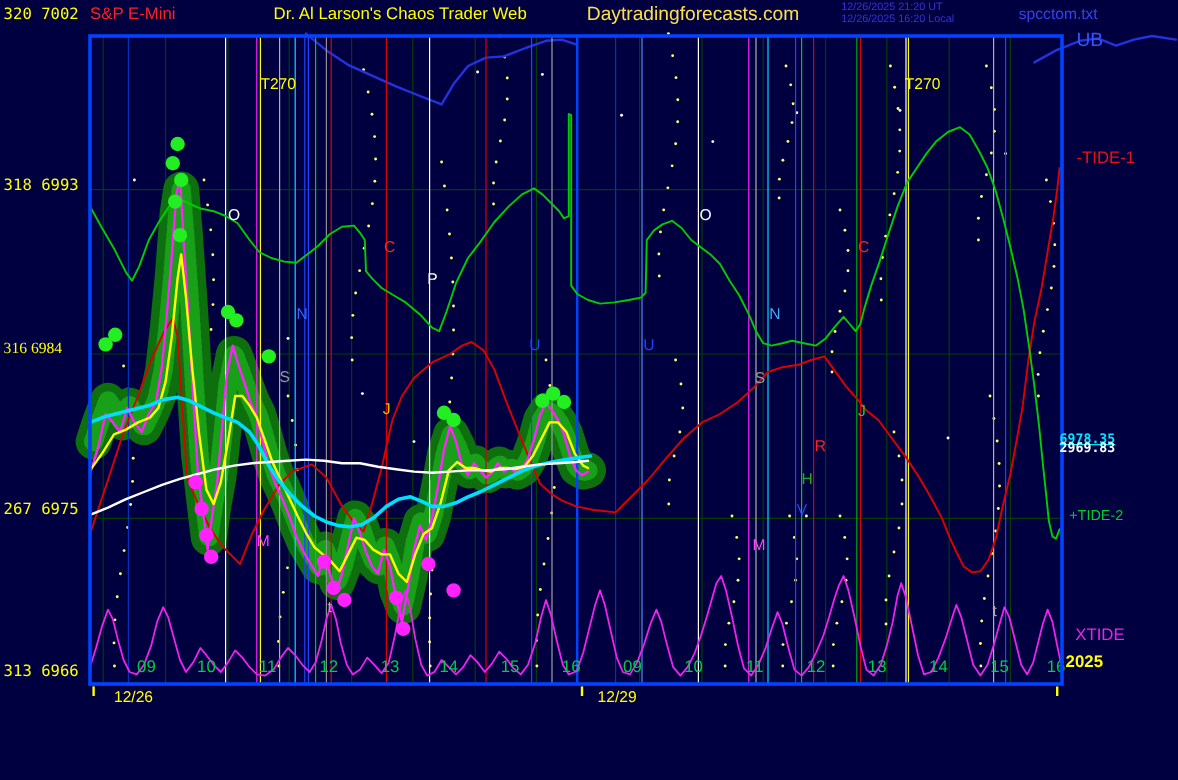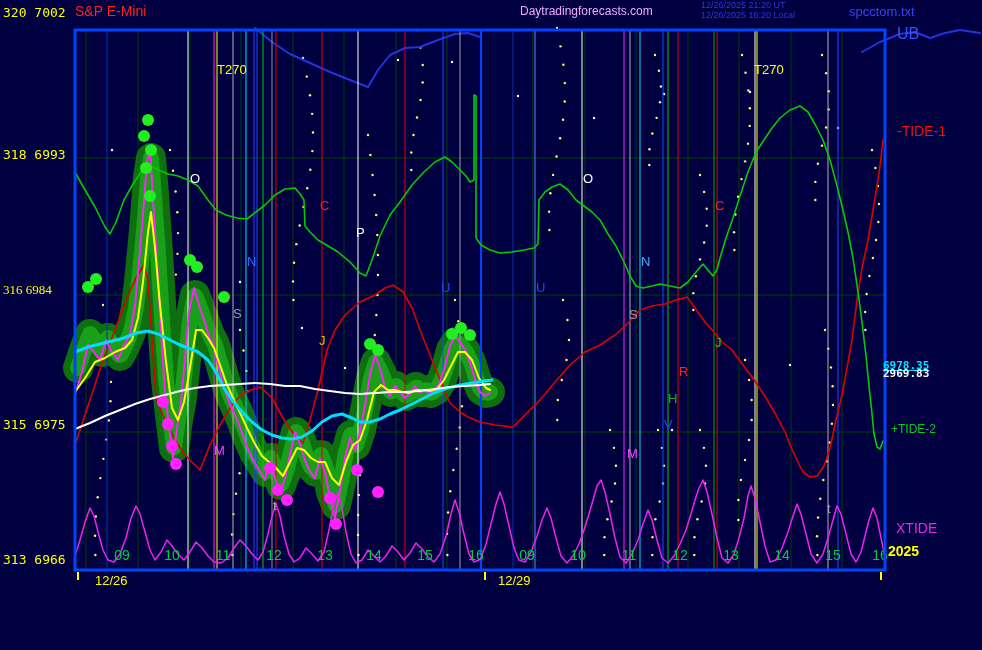--- a/index.html
+++ b/index.html
@@ -367,28 +367,29 @@
       <text x="833" y="560" fill="#00cc44" text-anchor="middle" font-family="Liberation Sans, sans-serif" font-size="14px">15</text>
       <text x="880" y="560" fill="#00cc44" text-anchor="middle" font-family="Liberation Sans, sans-serif" font-size="14px">16</text>
       <rect x="75" y="30" width="810" height="540" fill="none" stroke="#0044ff" stroke-width="3"></rect>
       <line x1="78" y1="572" x2="78" y2="580" stroke="#ffff00" stroke-width="2"></line>
       <line x1="485" y1="572" x2="485" y2="580" stroke="#ffff00" stroke-width="2"></line>
       <line x1="881" y1="572" x2="881" y2="580" stroke="#ffff00" stroke-width="2"></line>
     </svg>
 
   <span class="lbl mono" style="left:3px;top:6px;font-size:13px;color:#ffff00;">320 7002</span>
   <span class="lbl" style="left:75px;top:4px;font-size:14px;color:#ff2020;">S&amp;P E-Mini</span>
-  <span class="lbl" style="left:489px;top:5px;font-size:12px;color:#f0abfc;margin-left:31px;">Daytradingforecasts.com</span>
+  <span class="lbl" style="left:228px;top:4px;font-size:14px;color:#ffff00;">Dr. Al Larson's Chaos Trader Web</span>
+  <span class="lbl" style="left:489px;top:5px;font-size:16px;color:#fde047;">Daytradingforecasts.com</span>
   <span class="lbl" style="left:701px;top:1px;font-size:9px;color:#3333dd;">12/26/2025 21:20 UT</span>
   <span class="lbl" style="left:701px;top:11px;font-size:9px;color:#3333dd;">12/26/2025 16:20 Local</span>
   <span class="lbl" style="left:849px;top:5px;font-size:13px;color:#3344ee;">spcctom.txt</span>
 
   <span class="lbl mono" style="left:3px;top:148px;font-size:13px;color:#ffff00;">318 6993</span>
   <span class="lbl mono" style="left:3px;top:283px;font-size:13px;color:#ffff00;font-family:Liberation Serif, serif;">316 6984</span>
-  <span class="lbl mono" style="left:3px;top:418px;font-size:13px;color:#ffff00;">315 6975</span>
+  <span class="lbl mono" style="left:3px;top:418px;font-size:13px;color:#ffff00;">267 6975</span>
   <span class="lbl mono" style="left:3px;top:553px;font-size:13px;color:#ffff00;">313 6966</span>
 
   <span class="lbl" style="left:897px;top:26px;font-size:16px;color:#3355ff;">UB</span>
   <span class="lbl" style="left:897px;top:124px;font-size:14px;color:#ee1111;">-TIDE-1</span>
   <span class="lbl" style="left:891px;top:423px;font-size:12px;color:#00cc22;">+TIDE-2</span>
   <span class="lbl" style="left:896px;top:521px;font-size:14px;color:#ee22ee;">XTIDE</span>
   <span class="lbl" style="left:888px;top:544px;font-size:14px;color:#ffff00;font-weight:bold;">2025</span>
 
   <span class="lbl mono" style="left:883px;top:360px;font-size:11px;font-weight:bold;color:#00e5ff;text-decoration:underline;">6978.35</span>
   <span class="lbl mono" style="left:883px;top:368px;font-size:11px;font-weight:bold;color:#ffffff;">2969.83</span>

